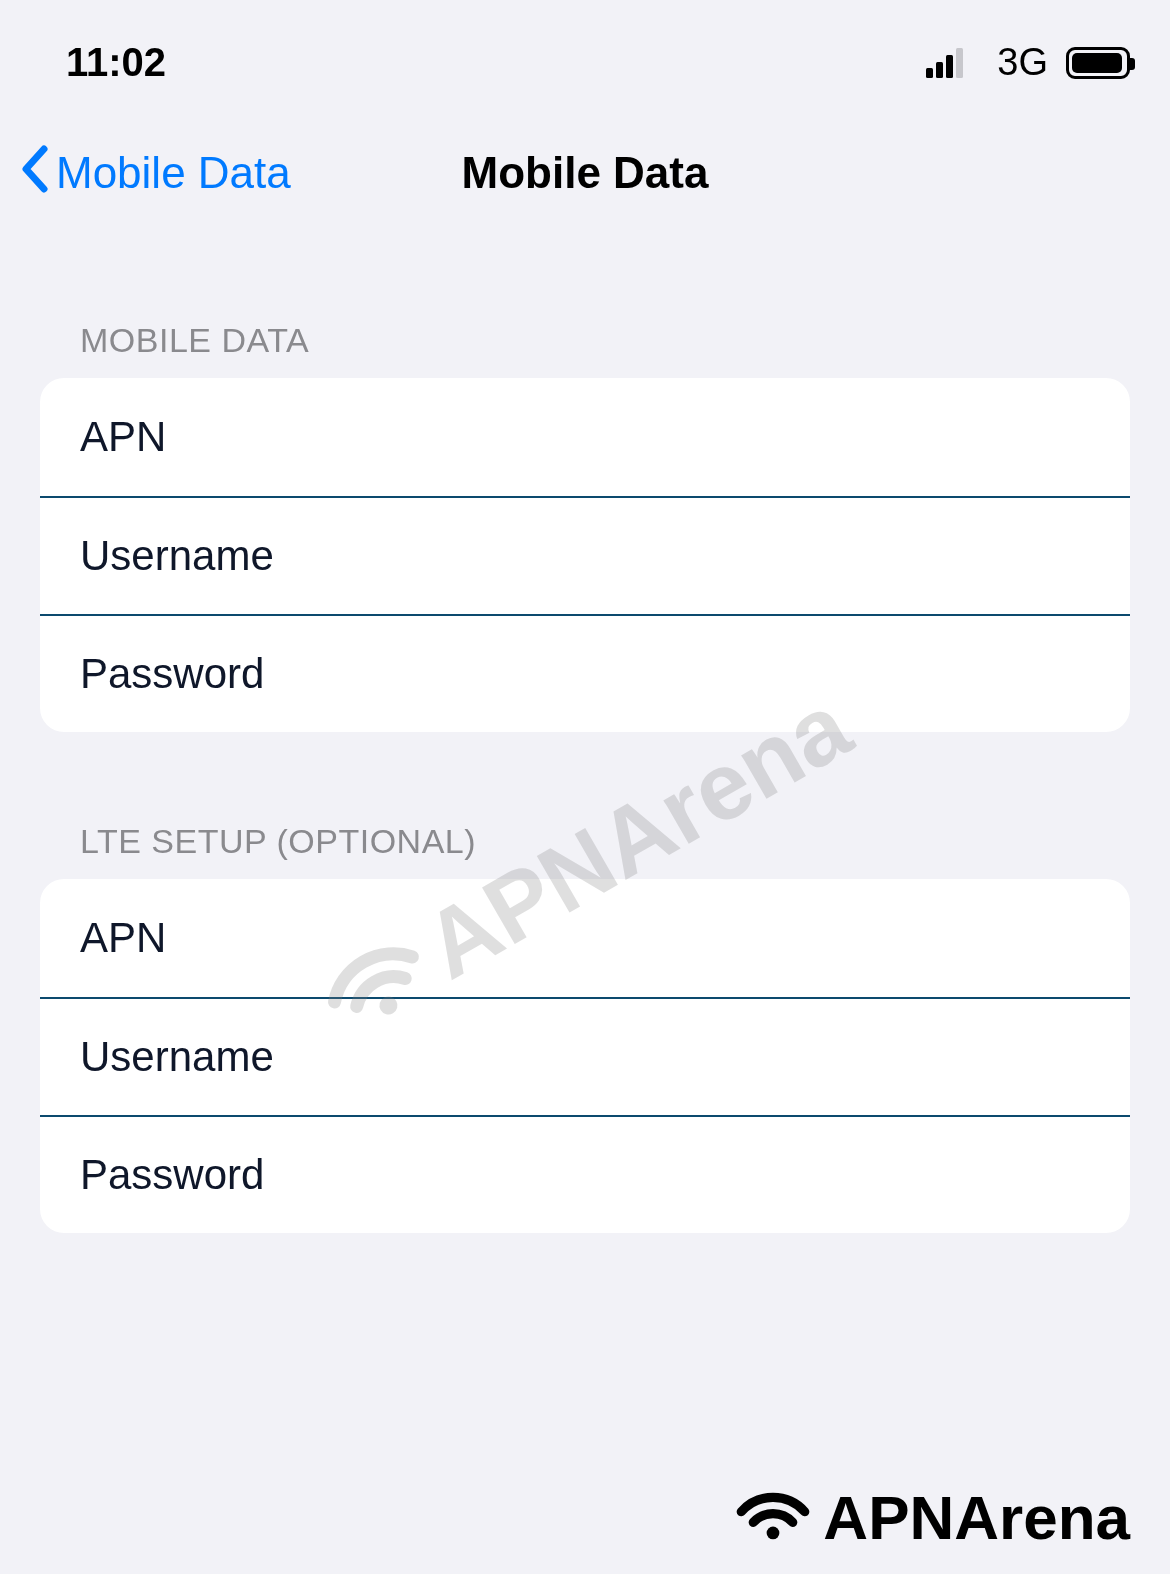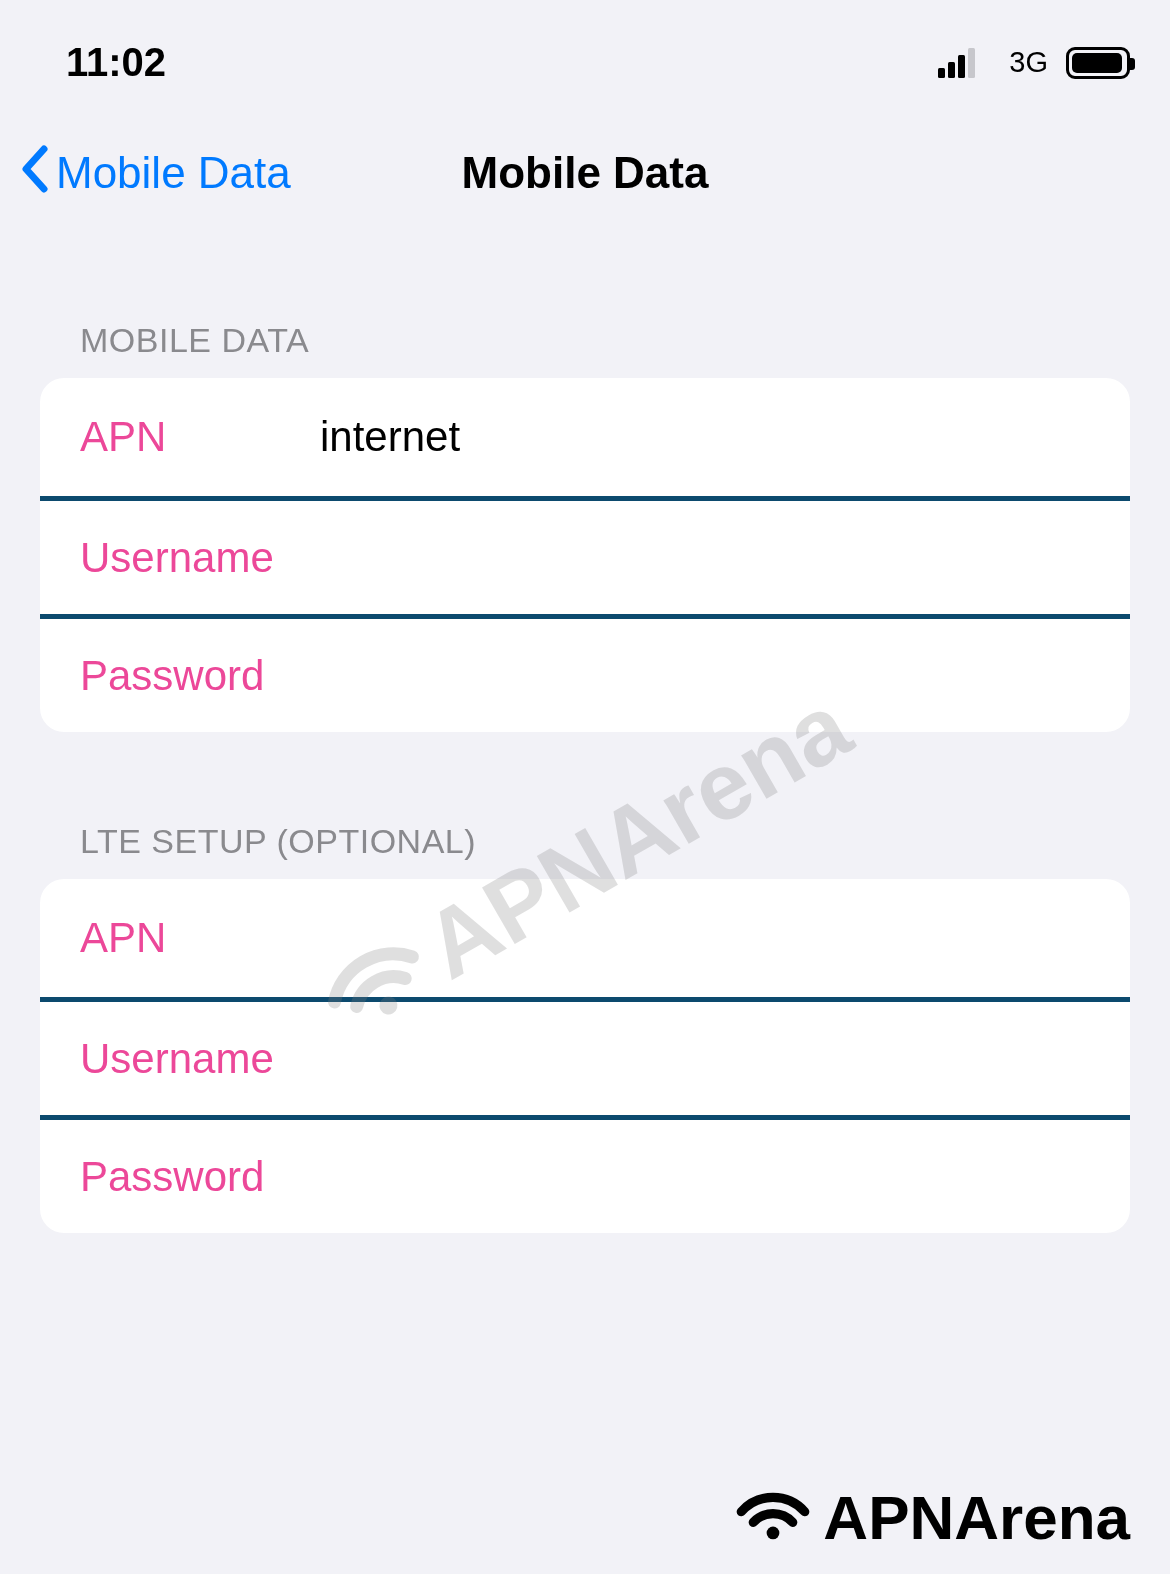--- a/index.html
+++ b/index.html
@@ -39,21 +39,21 @@
     .signal-bars span {
       width: 7px;
       background: #000;
       border-radius: 1.5px;
     }
     .signal-bars span:nth-child(1){height:10px;}
     .signal-bars span:nth-child(2){height:16px;}
     .signal-bars span:nth-child(3){height:23px;}
     .signal-bars span:nth-child(4){height:30px;background:#c7c7cc;}
     .network-label {
-      font-size: 29px;
+      font-size: 38px;
       font-weight: 500;
       margin-left: 22px;
     }
     .battery {
       width: 64px;
       height: 32px;
       border: 3px solid #000;
       border-radius: 9px;
       position: relative;
       margin-left: 6px;
@@ -116,26 +116,26 @@
       border-radius: 24px;
       margin: 0 40px;
     }
     .list-row {
       display: flex;
       align-items: center;
       min-height: 118px;
       padding: 0 40px;
     }
     .list-row + .list-row {
-      border-top: 5px solid #0c4a6e;
+      border-top: 2px solid #0c4a6e;
     }
     .row-label {
       width: 240px;
       font-size: 42px;
-      color: #ec4899;
+      color: #0f172a;
       font-weight: 400;
     }
     .row-value {
       flex: 1;
       font-size: 42px;
       color: #000;
       font-weight: 400;
       border: none;
       outline: none;
       background: transparent;
@@ -198,21 +198,20 @@
     </span>
     <span>Mobile Data</span>
   </div>
   <div class="nav-title">Mobile Data</div>
 </div>
 
 <div class="section-header">MOBILE DATA</div>
 <div class="list-group">
   <div class="list-row">
     <span class="row-label">APN</span>
-    <input class="row-value" type="text" value="internet" style="">
   </div>
   <div class="list-row">
     <span class="row-label">Username</span>
     <input class="row-value" type="text" value="" style="">
   </div>
   <div class="list-row">
     <span class="row-label">Password</span>
     <input class="row-value" type="text" value="" style="">
   </div>
 </div>

